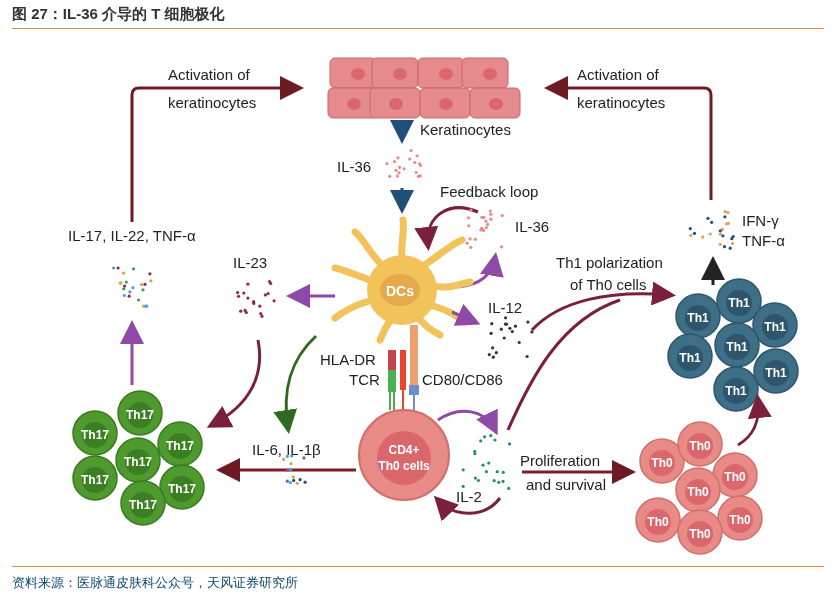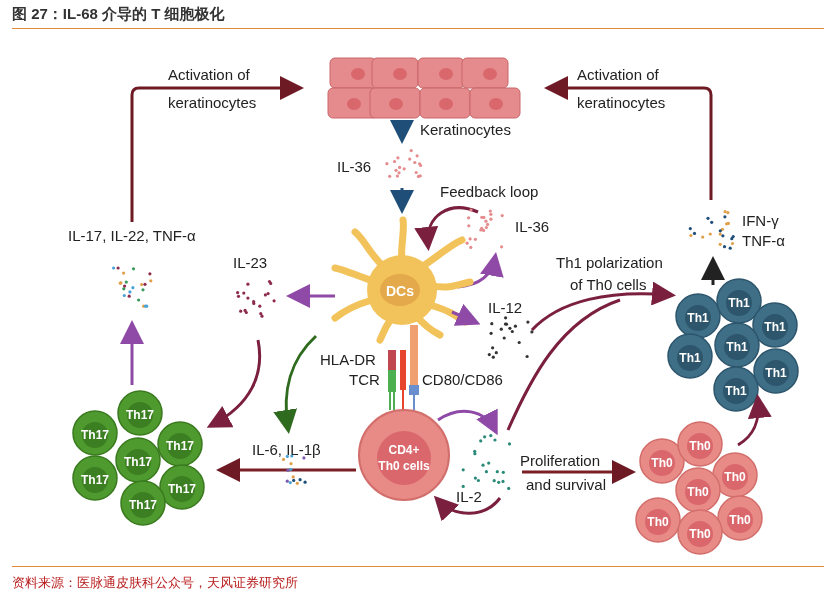--- a/index.html
+++ b/index.html
@@ -1,27 +1,27 @@
 <!DOCTYPE html>
 <html><head>
 <meta charset="utf-8">
 <style>
   html,body{margin:0;padding:0;background:#fff;}
   body{width:836px;height:606px;position:relative;overflow:hidden;font-family:"Liberation Sans","DejaVu Sans",sans-serif;}
   .title{position:absolute;left:12px;top:5px;font-size:15px;font-weight:bold;color:#333;}
   .rule{position:absolute;left:12px;width:812px;height:1px;background:#e08a3c;}
-  .source{position:absolute;left:12px;top:574px;font-size:13px;color:#b91c1c;}
+  .source{position:absolute;left:12px;top:574px;font-size:13px;color:#0c4a6e;}
   svg{position:absolute;left:0;top:0;}
   .lbl{font-family:"Liberation Sans","DejaVu Sans",sans-serif;font-size:15px;fill:#222;}
   .cell-lbl{font-family:"Liberation Sans","DejaVu Sans",sans-serif;font-size:12px;font-weight:bold;fill:#fff;}
 </style>
 </head>
 <body>
 
-<div class="title">图 27：IL-68 介导的 T 细胞极化</div>
+<div class="title">图 27：IL-36 介导的 T 细胞极化</div>
 <div class="rule" style="top:28px;"></div>
 <div class="rule" style="top:566px;"></div>
 <div class="source">资料来源：医脉通皮肤科公众号，天风证券研究所</div>
 
 <svg width="836" height="606" viewBox="0 0 836 606">
   <defs>
     <marker id="mRed" markerWidth="8" markerHeight="8" refX="6" refY="4" orient="auto">
         <path d="M0,0 L8,4 L0,8 Z" fill="#6e1a24"></path>
       </marker>
     <marker id="mPurple" markerWidth="8" markerHeight="8" refX="6" refY="4" orient="auto">

